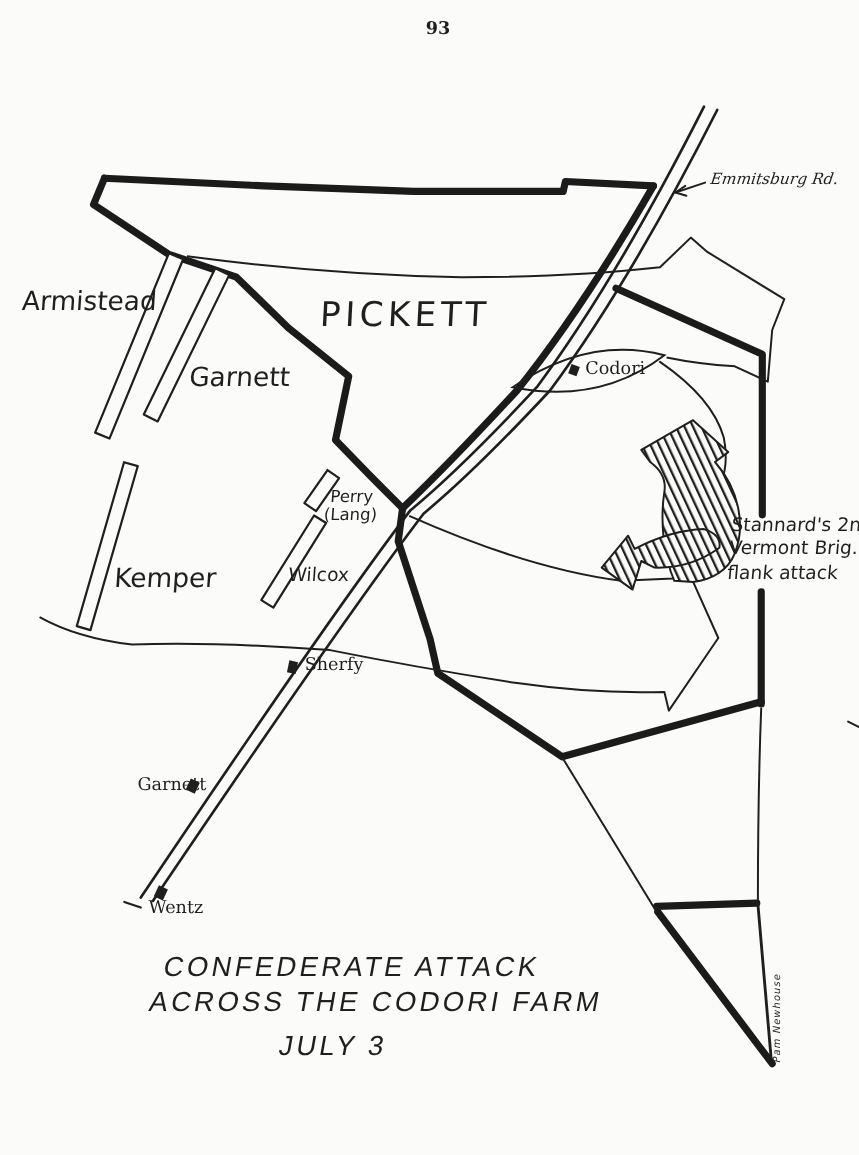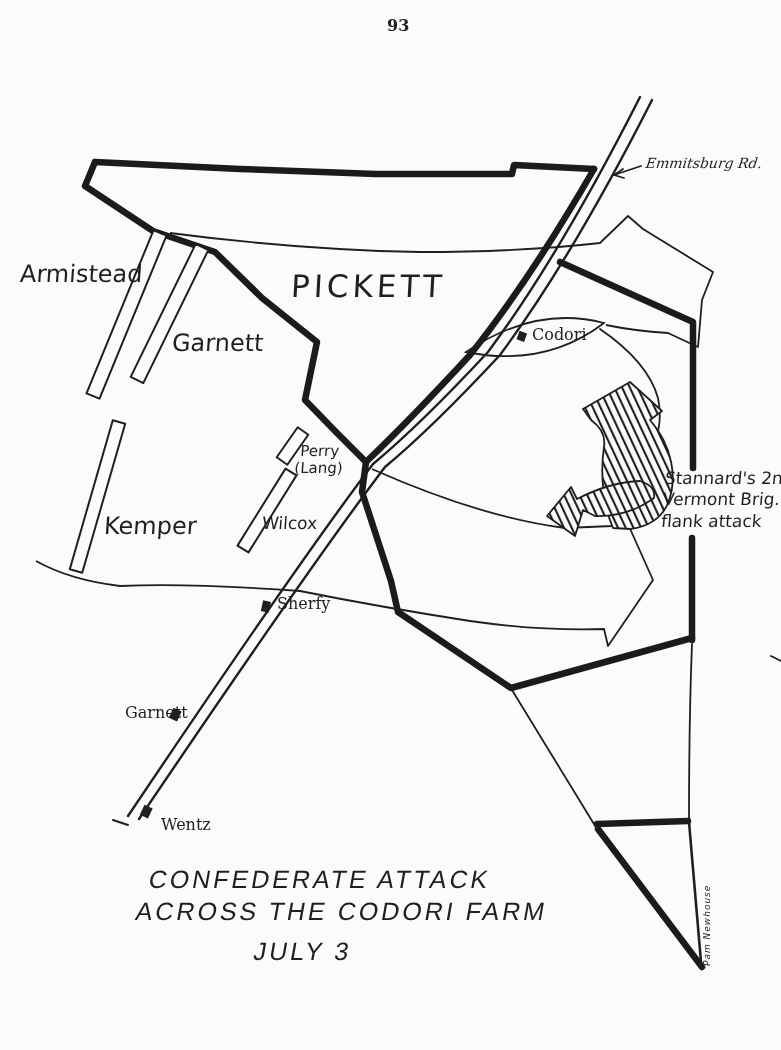--- a/index.html
+++ b/index.html
@@ -16,21 +16,21 @@
   .unit{font-size:24px;transform:skewX(-4deg);}
   .armistead{left:20px;top:262px;}
   .garnett{left:172px;top:331px;}
   .kemper{left:104px;top:514px;}
   .wilcox{left:262px;top:515px;font-size:17px;transform:skewX(-4deg);}
   .perry{left:295px;top:443px;font-size:15px;transform:skewX(-4deg);text-align:center;line-height:1.15;}
   .farm{font-family:"DejaVu Serif",serif;font-size:16px;}
   .codori{left:532px;top:327px;}
   .klingel{left:277px;top:596px;}
   .sherfy{left:125px;top:705px;}
-  .wentz{left:161px;top:817px;}
+  .wentz{left:135px;top:817px;}
   .stannard{left:663px;top:468px;font-size:17px;transform:skewX(-5deg);line-height:1.25;}
   .title-line{font-family:"Liberation Sans",sans-serif;font-size:25px;letter-spacing:3px;transform:skewX(-10deg);}
   .t1{left:149px;top:866px;}
   .t2{left:136px;top:898px;}
   .t3{left:254px;top:938px;}
   .signature{
     left:703px;top:966px;transform:rotate(-90deg);transform-origin:0 0;
     font-size:9px;font-style:italic;letter-spacing:1px;
   }
 </style>

